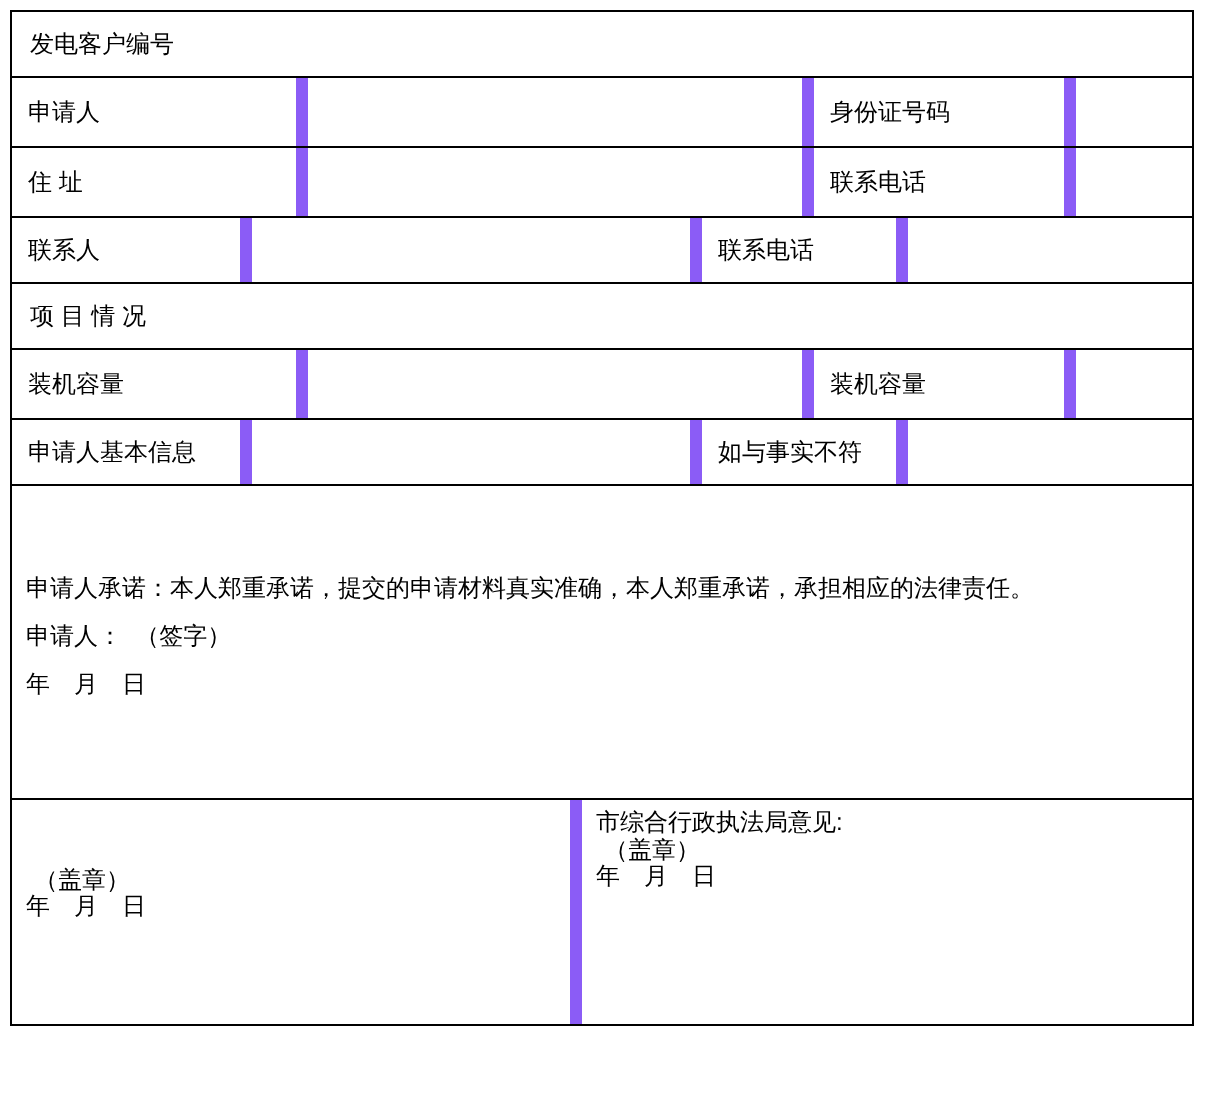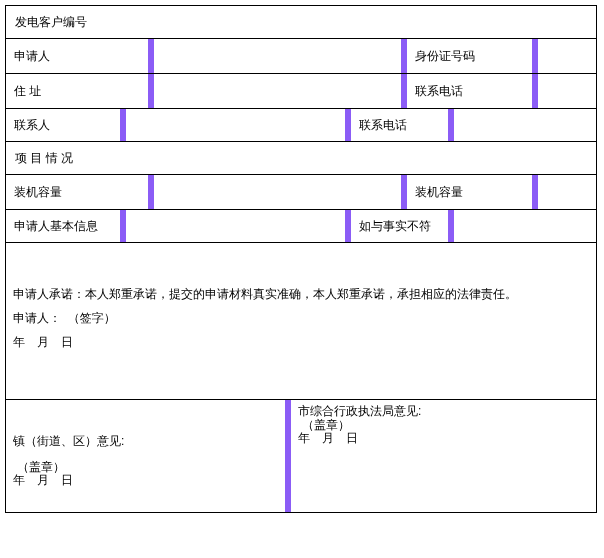--- a/index.html
+++ b/index.html
@@ -126,21 +126,20 @@
     <div class="row h157">
       <div class="cell cfirst wfull block commitment-cell">
         <p>申请人承诺：本人郑重承诺，提交的申请材料真实准确，本人郑重承诺，承担相应的法律责任。</p>
         <p>申请人：  （签字）</p>
         <p>年　月　日</p>
       </div>
     </div>
 
     <div class="row h113">
       <div class="cell cfirst op-l block op-cell-l">
-        <p class="op-title">镇（街道、区）意见:</p>
         <p class="op-seal">（盖章）</p>
         <p class="op-date">年　月　日</p>
       </div>
       <div class="cell op-r block op-cell-r">
         <p class="op-title">市综合行政执法局意见:</p>
         <p class="op-seal">（盖章）</p>
         <p class="op-date">年　月　日</p>
       </div>
     </div>
 

